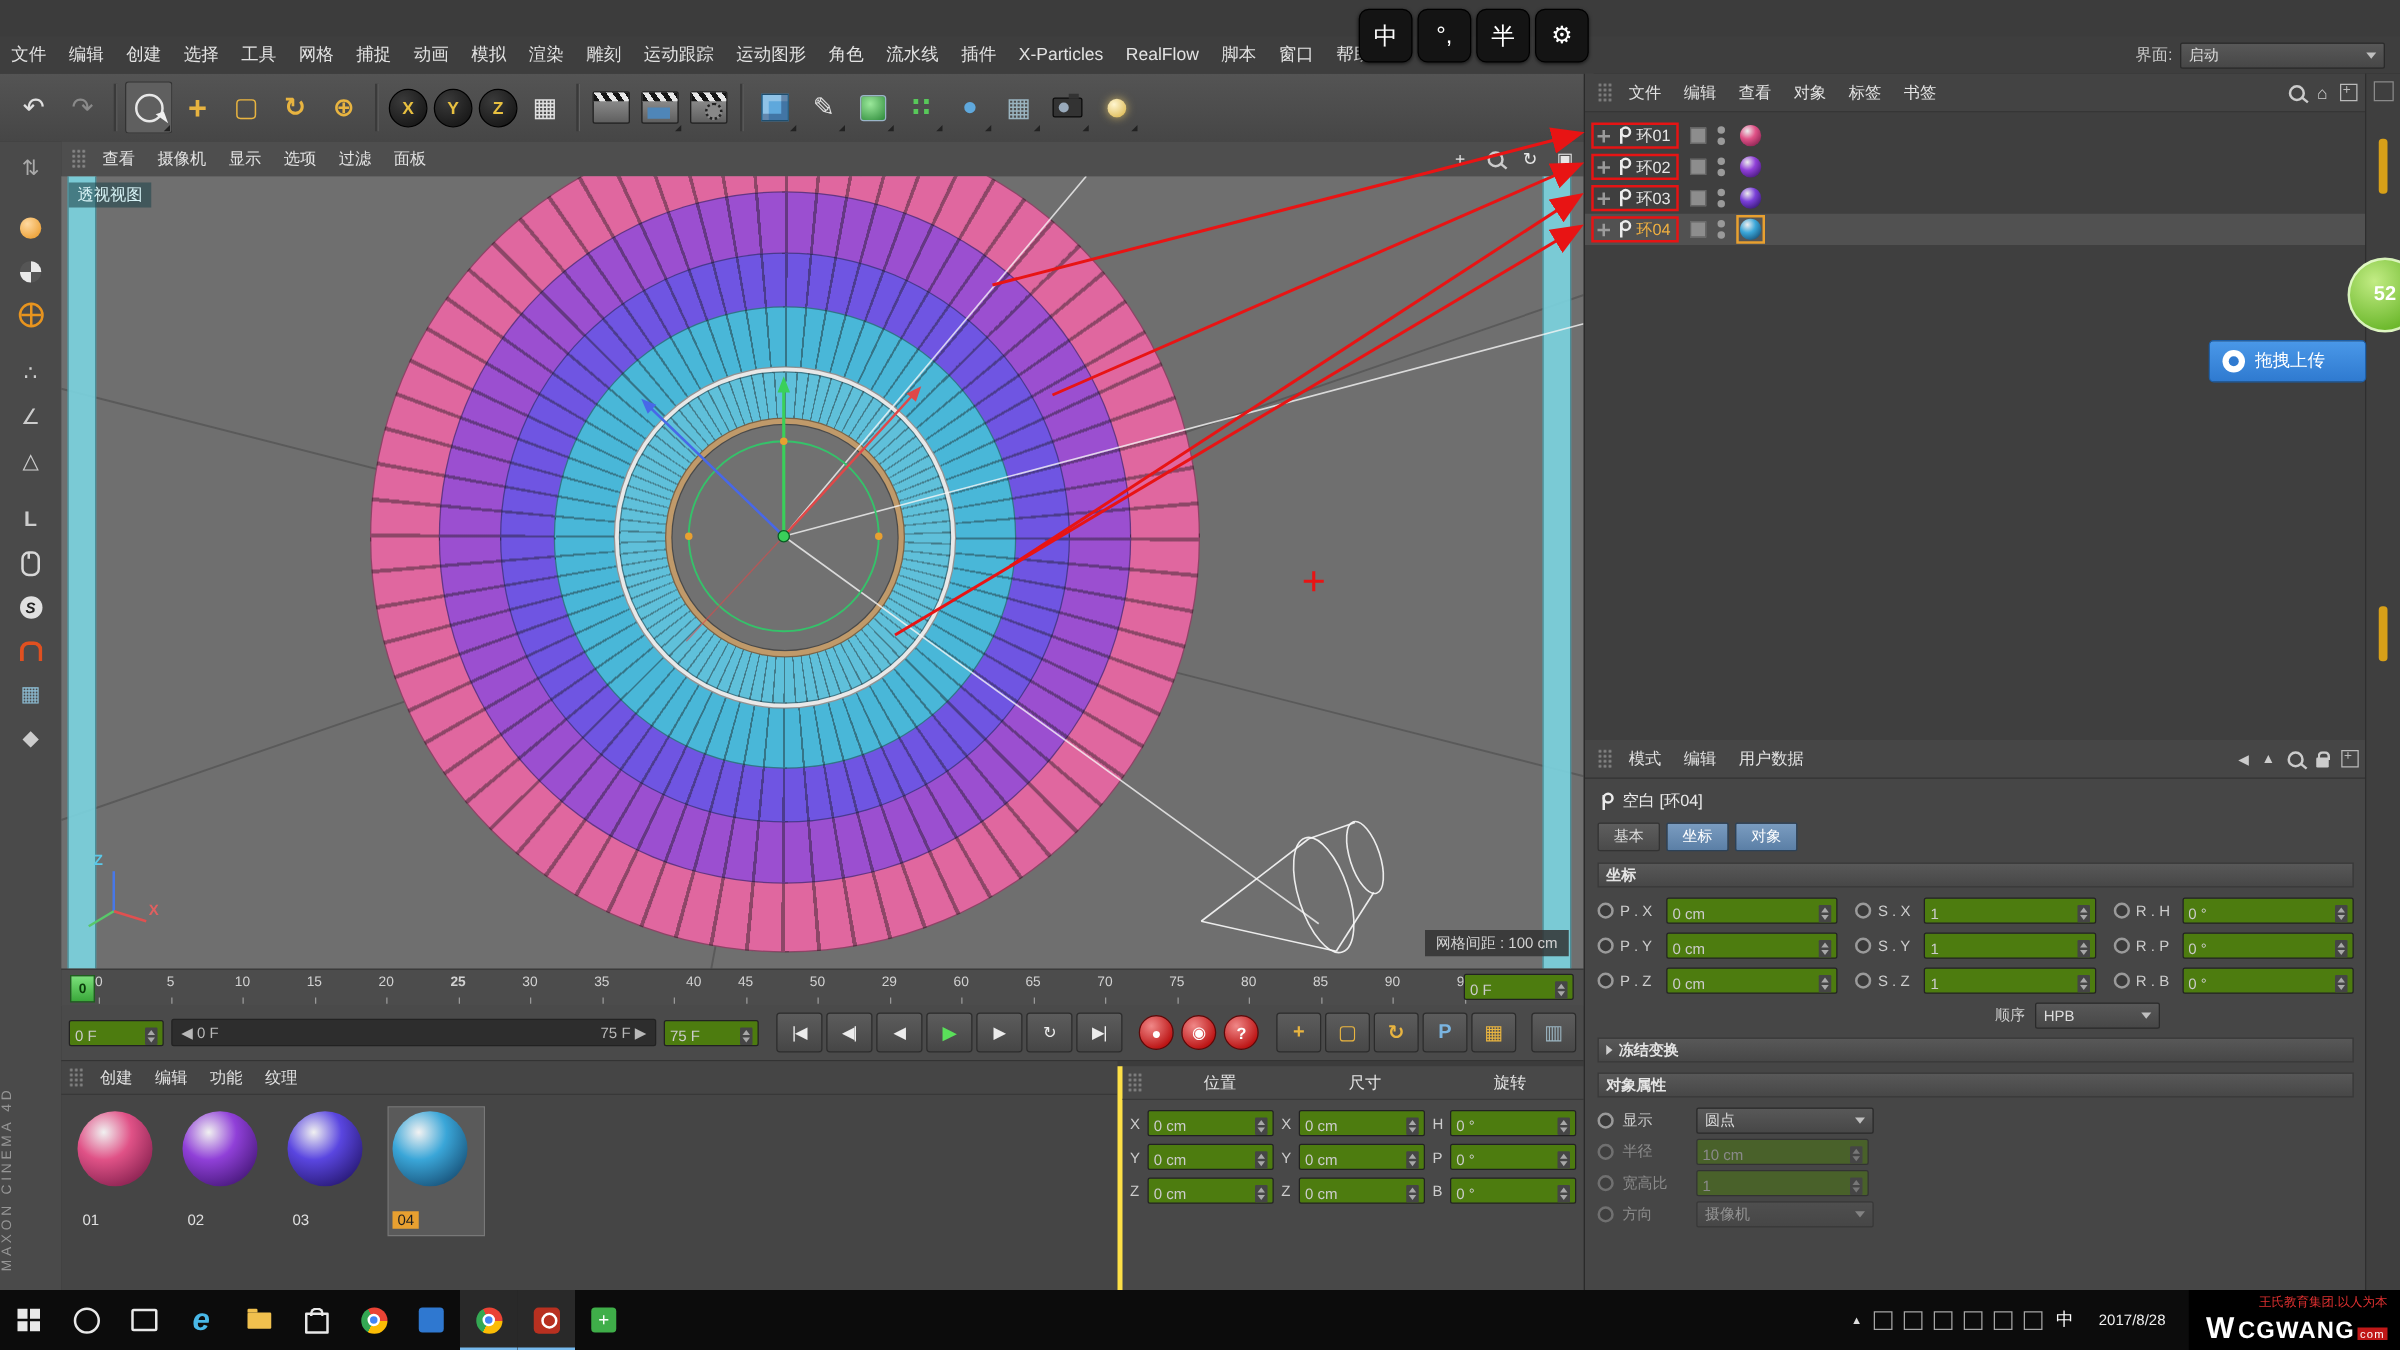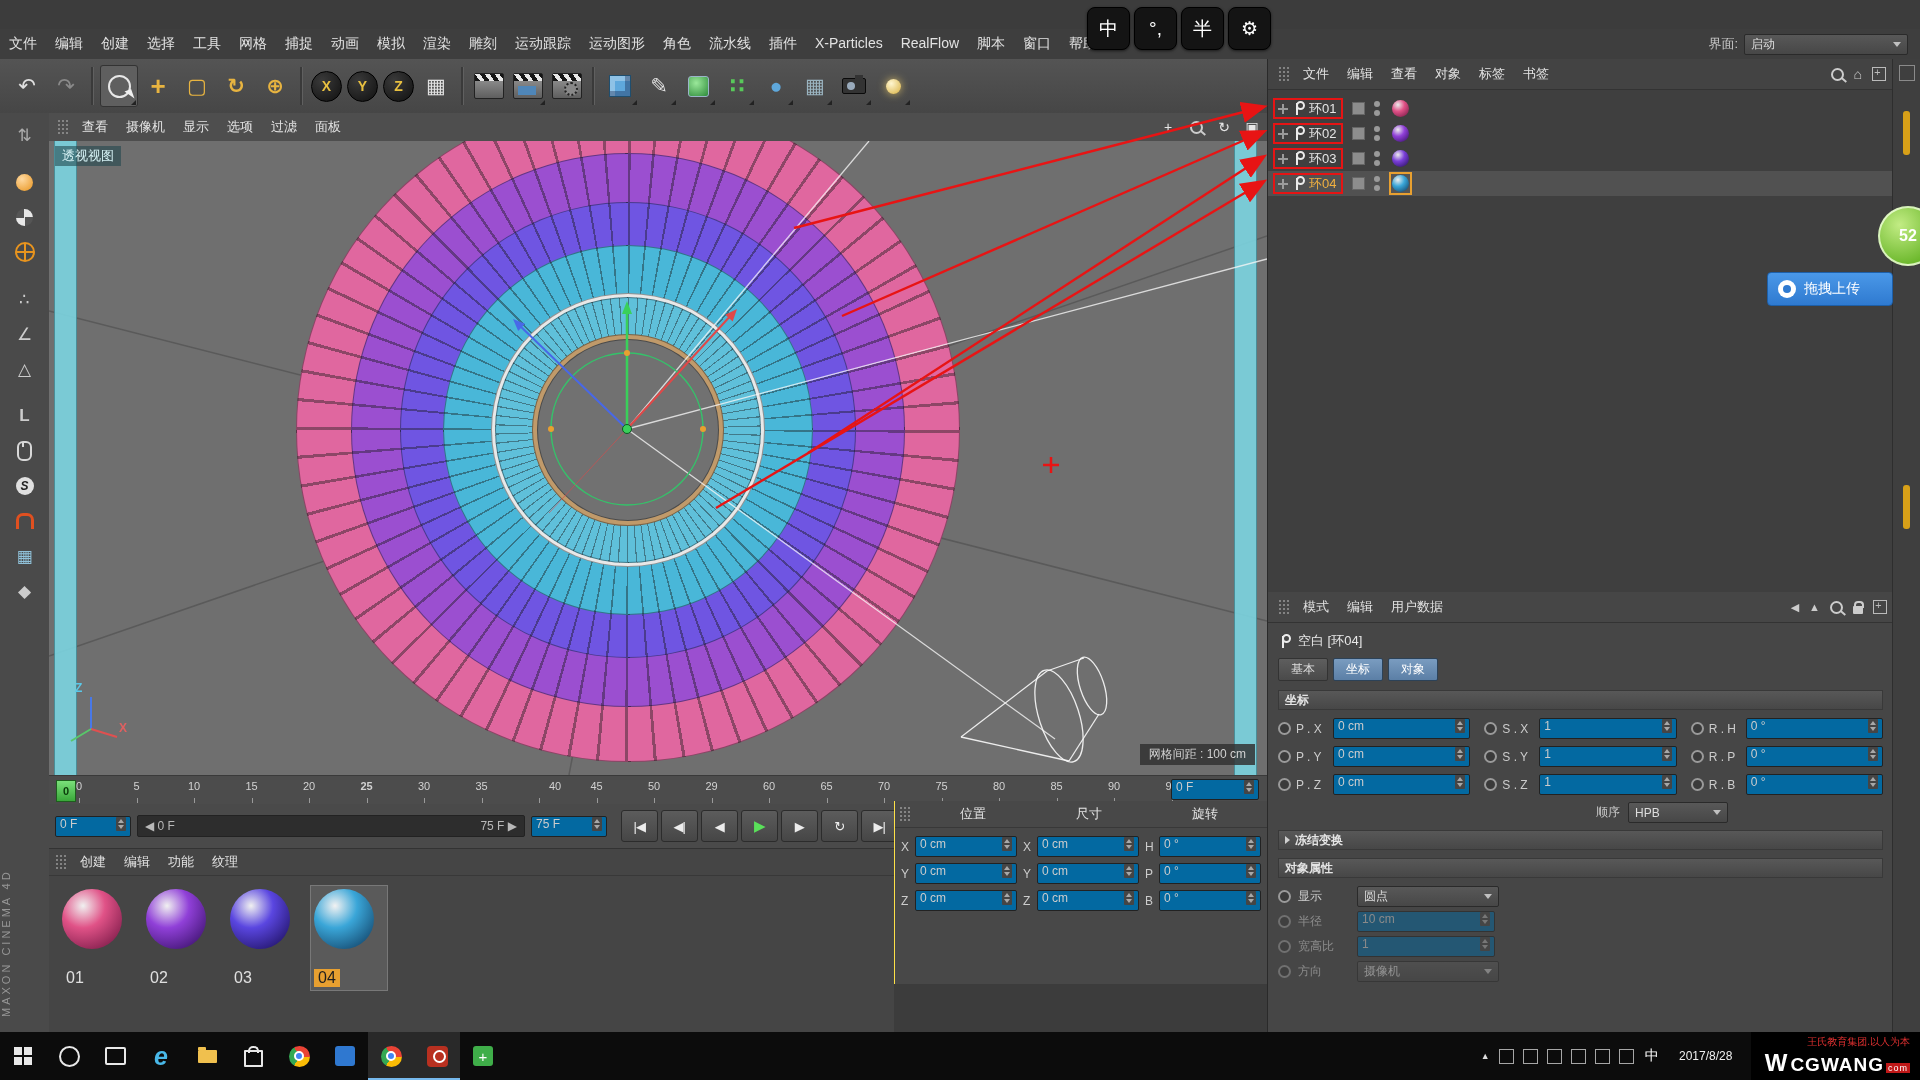--- a/index.html
+++ b/index.html
@@ -13,22 +13,22 @@
             display:flex;align-items:center;font-size:14px;color:#ececec}
   .app-ico{width:17px;height:17px;margin:0 8px 0 7px;border-radius:3px;flex:none;
            background:linear-gradient(135deg,#9adcf0,#2b7fb8);border:1px solid #0c3a55}
   .wbtns{margin-left:auto;display:flex;height:100%}
   .wbtn{width:46px;display:flex;align-items:center;justify-content:center;font-size:14px;color:#ddd}
   
   .menubar{position:absolute;left:0;top:29px;width:1920px;height:30px;background:#3e3e3e;
            border-bottom:1px solid #2b2b2b;display:flex;align-items:center;font-size:14px}
   .iface{margin-left:auto;display:flex;align-items:center;gap:6px;padding-right:12px;font-size:13px;color:#c8c8c8}
   
-  .fld{background:#0369a1;border:1px solid #222;border-radius:2px;color:#ccc;font-size:12px;
-       height:19px;display:flex;align-items:flex-start;padding:0 4px;gap:4px;min-width:0}
+  .fld{background:#4d7c0f;border:1px solid #222;border-radius:2px;color:#ccc;font-size:12px;
+       height:19px;display:flex;align-items:flex-end;padding:0 4px;gap:4px;min-width:0}
   .fld .fval{flex:1;text-align:left;white-space:nowrap;overflow:hidden}
   .sp{display:flex;flex-direction:column;gap:2px;flex:none;background:#454545;padding:2px 2px;border-radius:1px}
   .sp i{width:0;height:0;border-left:3px solid transparent;border-right:3px solid transparent}
   .sp i.up{border-bottom:4px solid #a8a8a8}
   .sp i.dn{border-top:4px solid #a8a8a8}
   .dd{background:linear-gradient(#585858,#474747);border:1px solid #2a2a2a;border-radius:2px;height:19px;
       color:#ddd;font-size:12px;display:flex;align-items:center;padding:0 6px;gap:6px}
   .dd .fval{flex:1;white-space:nowrap}
   .dd::after{content:'';width:0;height:0;border-left:4px solid transparent;border-right:4px solid transparent;
              border-top:5px solid #c0c0c0;margin-left:auto}
@@ -131,23 +131,23 @@
         display:flex;align-items:center;justify-content:center;font-size:16px;color:#e8b440;font-weight:bold}
   .kbtn.pkey{color:#7ab4e0;border-radius:3px}
   
   .matman{position:absolute;left:49px;top:849px;width:845px;height:183px;background:#454545}
   .pm-menu{height:26px;display:flex;align-items:center;font-size:13px;border-bottom:1px solid #383838;padding-left:2px}
   .mats{display:flex;gap:8px;padding:10px 0 0 10px}
   .mat{width:70px;padding:3px;text-align:left}
   .mat.sel{background:#5a5a5a;outline:1px solid #787878}
   .ball{width:60px;height:60px;border-radius:50%;
         background:radial-gradient(circle at 35% 28%,rgba(255,255,255,.92) 0%,var(--c) 38%,var(--d) 88%)}
-  .matname{display:inline-block;margin-top:20px;font-size:16px;color:#e0e0e0;padding:0 4px}
+  .matname{display:inline-block;margin-top:20px;font-size:12px;color:#e0e0e0;padding:0 4px}
   .mat.sel .matname{background:#e8a030;color:#1e1e1e}
-  .coordman{position:absolute;left:894px;top:801px;width:373px;height:183px;background:#484848;border-left:1px solid #fde047;box-sizing:border-box}
+  .coordman{position:absolute;left:894px;top:853px;width:373px;height:183px;background:#484848;border-left:4px solid #fde047;box-sizing:border-box}
   .cm-head{display:flex;height:26px;align-items:center;font-size:13px;border-bottom:1px solid #383838}
   .cm-head .cmh{width:116px;text-align:center;color:#e4e4e4}
   .cm-grid{display:grid;grid-template-columns:1fr 1fr 1fr;gap:6px 6px;padding:8px 6px 4px 6px}
   .cm-cell{display:flex;align-items:center;gap:4px}
   .cm-cell .cl{width:10px;font-size:12px;color:#ccc;flex:none}
   .cm-cell .fld{flex:1}
   .cm-foot{display:flex;gap:8px;padding:10px 6px 0 6px;align-items:center}
   
   .rightpanel{position:absolute;left:1267px;top:59px;width:625px;height:973px;background:#434343;border-left:1px solid #2a2a2a;box-sizing:border-box}
   .om-menu{height:30px;display:flex;align-items:center;font-size:13px;border-bottom:1px solid #333;padding:0 6px}

